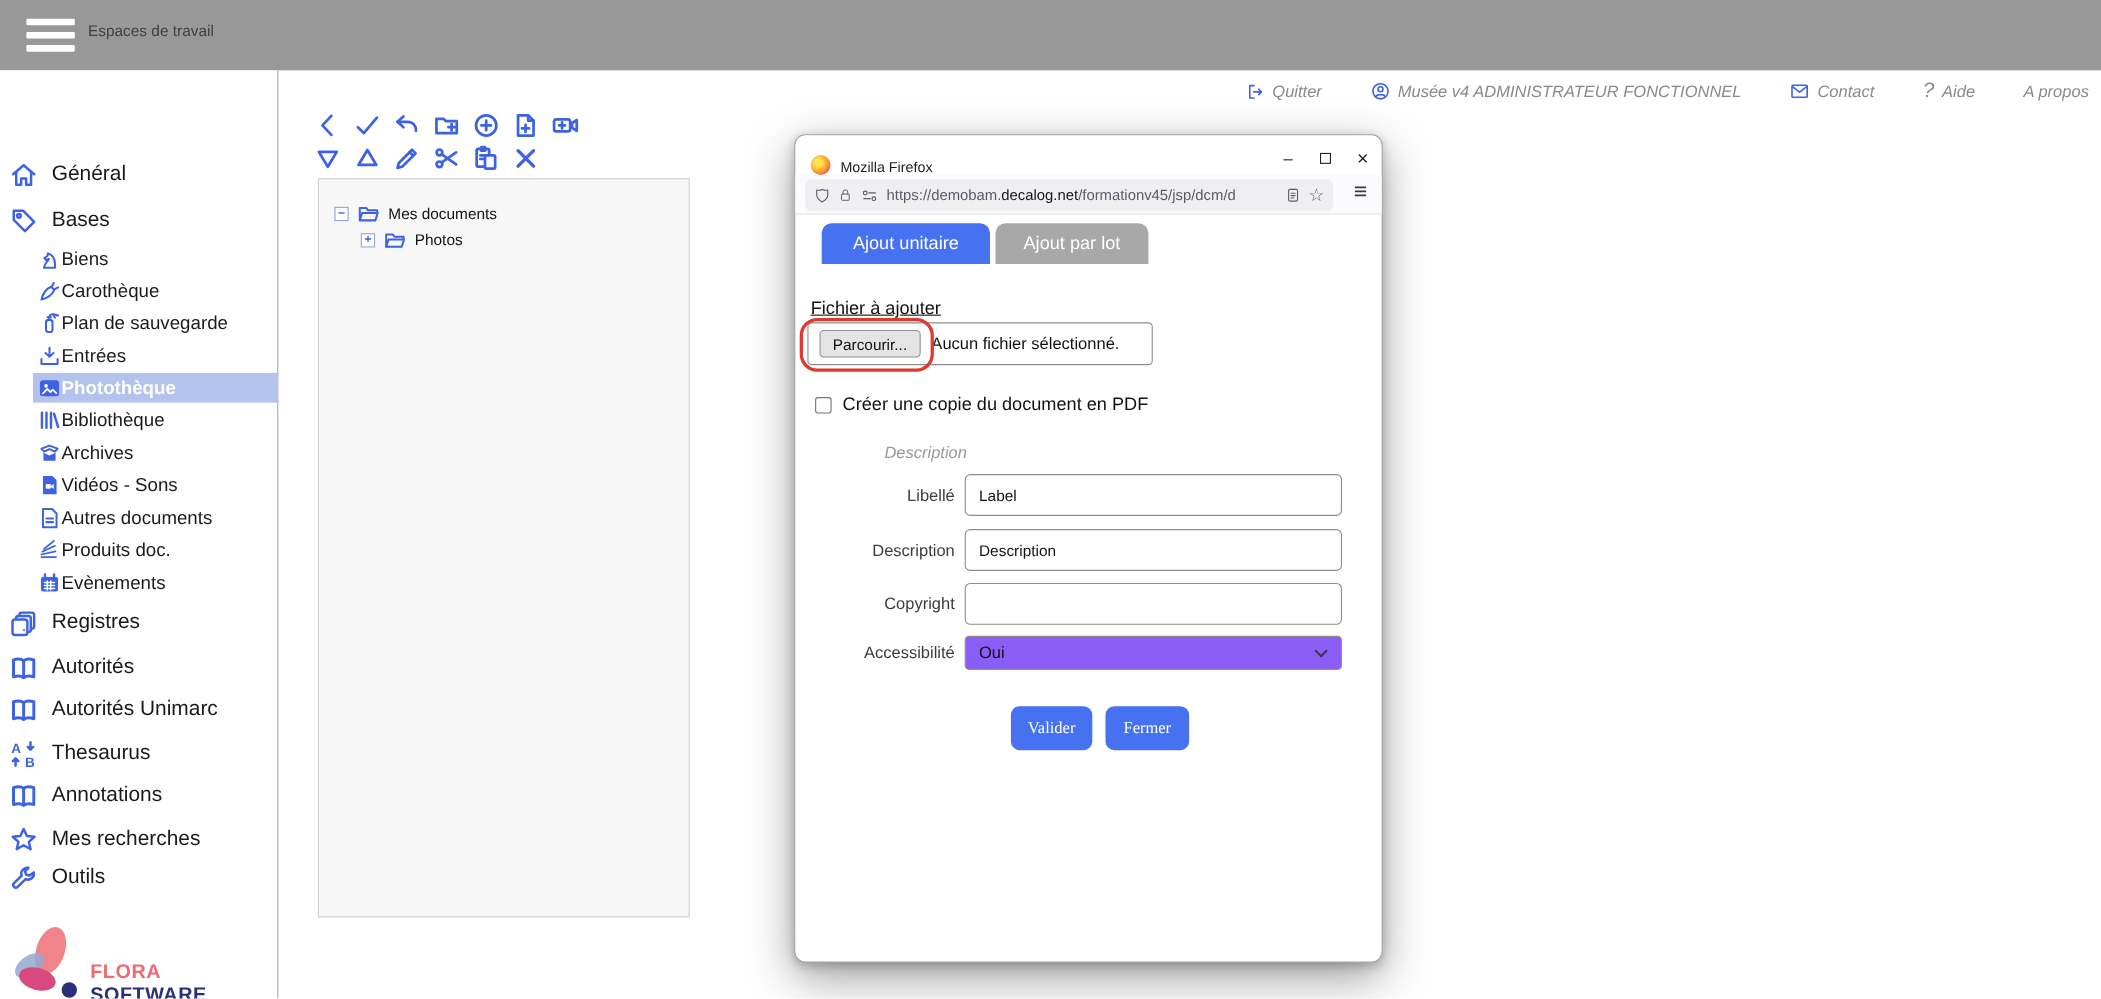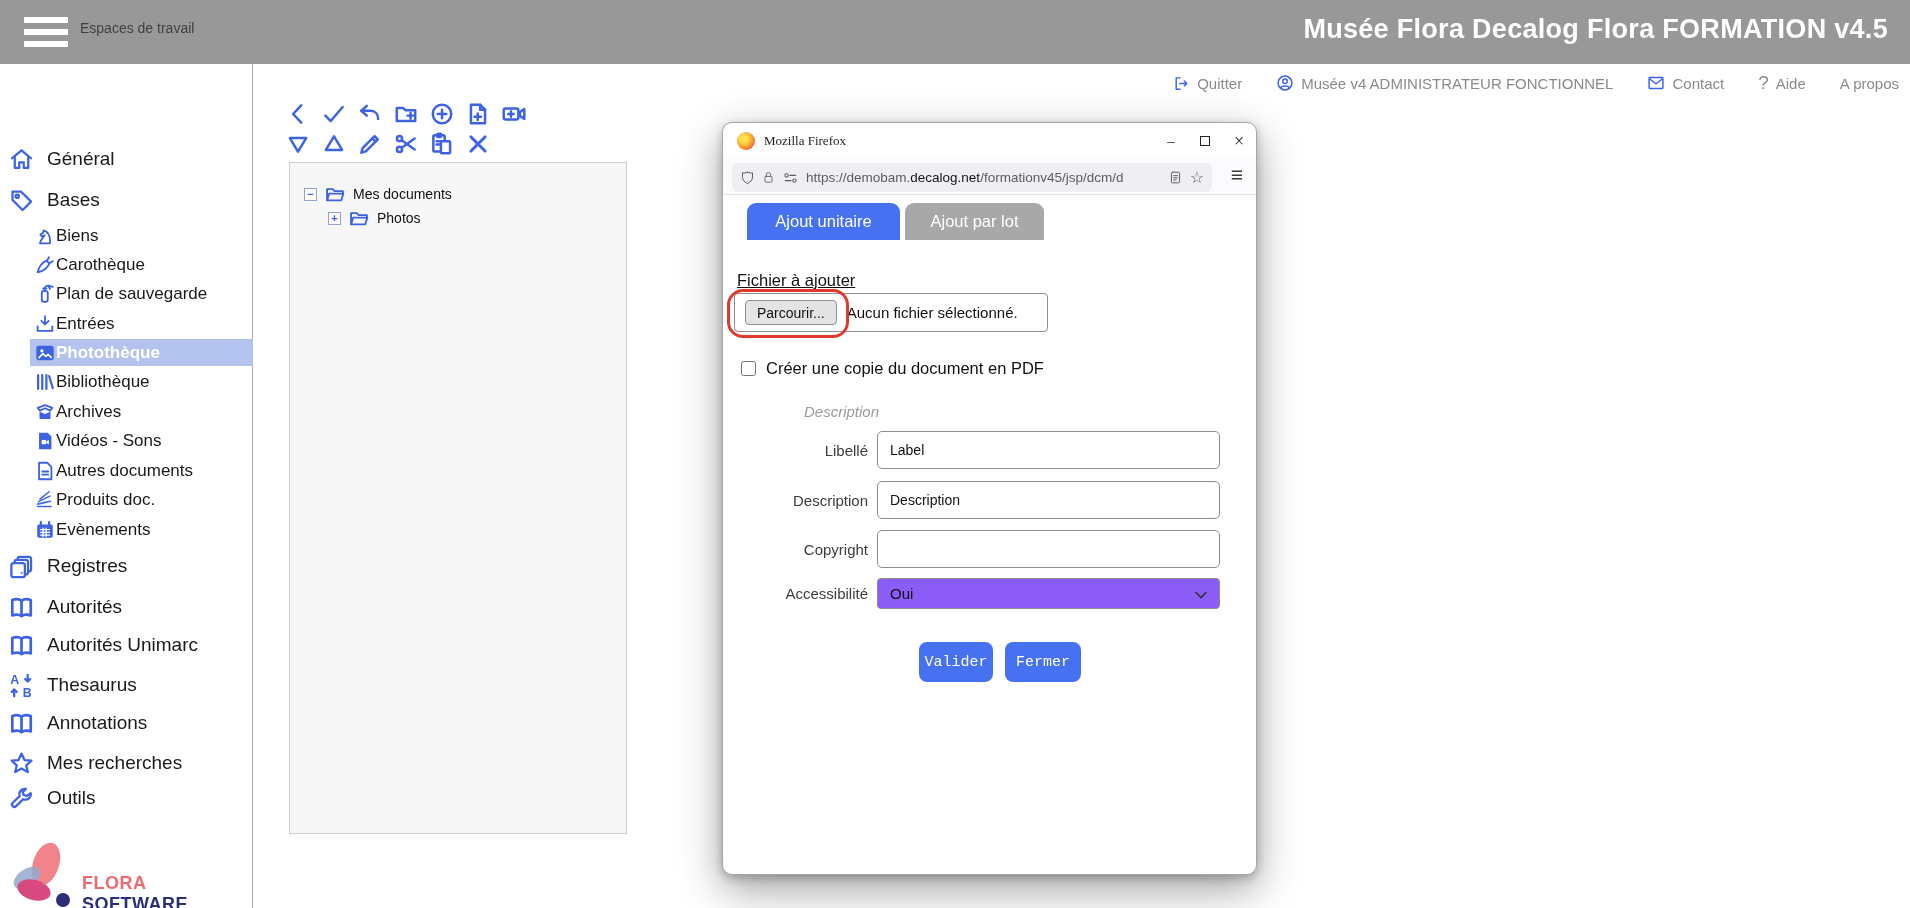--- a/index.html
+++ b/index.html
@@ -8,21 +8,21 @@
   .app { position:relative; width:1910px; height:908px; background:#fff; overflow:hidden; }
 
   
   .hdr { position:absolute; left:0; top:0; width:1910px; height:64px; background:#989898; }
   .burger { position:absolute; left:24px; top:17px; width:44px; height:30px; cursor:pointer; }
   .burger span { display:block; height:6px; background:#fff; border-radius:1px; margin-bottom:6px; }
   .ws-label { position:absolute; left:80px; top:20px; color:#404040; font-size:14px; }
   .hdr-title { position:absolute; right:22px; top:14px; color:#fff; font-size:27px; font-weight:bold; letter-spacing:.3px; }
 
   
-  .toplinks { position:absolute; top:72px; right:11px; display:flex; align-items:center; gap:34px; color:#8a8a8a; font-size:15px; }
+  .toplinks { position:absolute; top:72px; right:11px; display:flex; align-items:center; gap:44px; color:#8a8a8a; font-size:15px;font-style:italic; }
   .tl { display:flex; align-items:center; gap:7px; cursor:pointer; white-space:nowrap; }
   .tl svg { display:block; }
   .qmark { font-size:19px; color:#8a8a8a; }
 
   
   .sidebar { position:absolute; left:0; top:64px; width:253px; height:844px; background:#fff; border-right:1px solid #a9a9a9; }
   .nav-item { position:absolute; display:flex; align-items:center; cursor:pointer; }
   .lv1 { left:8px; width:240px; height:30px; gap:12px; font-size:19px; }
   .lv2 { left:30px; width:223px; height:27px; gap:0; font-size:17px; padding-left:4px; }
   .lv2.selected { background:#b4c3ee; color:#fff; font-weight:bold; }
@@ -47,21 +47,21 @@
   .tbtn svg .whf { fill:#fff; }
 
   
   .tree { position:absolute; left:289px; top:162px; width:338px; height:672px; background:#f7f7f7; border:1px solid #cfcfcf; }
   .trowi { position:absolute; display:flex; align-items:center; gap:8px; height:22px; font-size:14px; cursor:default; }
   .expander { width:13px; height:13px; border:1px solid #96a3ce; background:#fdfdfd; color:#3d63e3; font-size:11px; line-height:11px; text-align:center; font-weight:bold; cursor:pointer; }
   .treelabel { color:#111; cursor:pointer; }
 
   
   .popup { position:absolute; left:722px; top:122px; width:535px; height:753px; background:#fff; border:1px solid #a5a5a5; border-radius:10px; box-shadow:0 14px 42px rgba(0,0,0,.38), 0 3px 10px rgba(0,0,0,.22); }
-  .titlebar { position:absolute; left:0; top:0; right:0; height:36px; display:flex; align-items:center; padding:0 0 0 14px;font-family:Liberation Serif, serif; }
+  .titlebar { position:absolute; left:0; top:0; right:0; height:36px; display:flex; align-items:flex-end; padding:0 0 0 14px; }
   .fxlogo { width:18px; height:18px; border-radius:50%; background:radial-gradient(circle at 38% 38%, #ffe14d 0 22%, #ff9a2a 55%, #e33061 90%, #722291 100%); margin-right:9px; }
   .wtitle { font-size:13px; color:#1d1d1d; }
   .wctrls { margin-left:auto; display:flex; }
   .wc { width:34px; height:30px; display:flex; align-items:center; justify-content:center; color:#222; font-size:15px; cursor:pointer; }
   .wc .maxsq { width:10px; height:10px; border:1.4px solid #222; }
   .urlrow { position:absolute; left:0; top:36px; right:0; height:36px; background:#fbfbfd; border-bottom:1px solid #e4e4e6; border-radius:0; display:flex; align-items:center; }
   .locbar { position:absolute; left:9px; top:4px; width:480px; height:29px; background:#efeff2; border-radius:6px; display:flex; align-items:center; padding:0 8px; gap:7px; overflow:hidden; }
   .locbar svg { flex:0 0 auto; display:block; stroke:#5b5b66; fill:none; stroke-width:1.6; stroke-linecap:round; stroke-linejoin:round; }
   .urltext { font-size:13.5px; color:#5b5b66; white-space:nowrap; overflow:hidden; flex:1 1 auto; }
   .urltext .dom { color:#15141a; font-weight:normal; }
@@ -81,35 +81,34 @@
   .pdfrow { position:absolute; left:18px; top:236px; display:flex; align-items:center; gap:10px; }
   .pdfrow input { width:15px; height:15px; accent-color:#4671f0; cursor:pointer; }
   .pdfrow label { font-size:16.5px; color:#111; cursor:pointer; }
 
   .desc-hd { position:absolute; left:81px; top:280px; font-size:15px; font-style:italic; color:#9a9a9a; }
   .frow { position:absolute; left:0; width:520px; display:flex; align-items:center; }
   .flabel { width:154px; text-align:right; font-size:15px; color:#3c3c3c; padding-right:9px; }
   .finput { width:343px; height:38px; border:1px solid #8d8d8d; border-radius:5px; font-size:14px; padding:0 12px; color:#111; font-family:"Liberation Sans",sans-serif; background:#fff; }
   .fselect { width:343px; height:31px; border:1px solid #8d8d8d; border-radius:4px; background:#8b5cf6; display:flex; align-items:center; padding:0 12px; font-size:15px; color:#111; cursor:pointer; }
   .fselect .chev { margin-left:auto; }
-  .btn { position:absolute; height:40px; border:none; border-radius:8px; background:#4671f0; color:#fff; font-size:15px; font-family:Liberation Mono, monospace; cursor:pointer; }
+  .btn { position:absolute; height:40px; border:none; border-radius:8px; background:#4671f0; color:#fff; font-size:15px; font-family:Liberation Serif, serif; cursor:pointer; }
 </style>
 </head>
 <body>
 
 <div class="app">
 
   <div class="hdr">
     <div class="burger">
         <span></span>
         <span></span>
         <span></span>
       </div>
     <div class="ws-label">Espaces de travail</div>
-    <div class="hdr-title">Musée Flora Decalog Flora FORMATION v4.5</div>
   </div>
 
   <div class="toplinks">
     <div class="tl">
       <span class="icn">
           <svg width="17" height="17" viewBox="0 0 24 24" fill="none" stroke="#8a8a8a" stroke-width="2" stroke-linecap="round" stroke-linejoin="round">
             <path d="M10 4 H4.5 v16 H10"></path>
             <path d="M9.5 12 h10 M16 8.5 l3.5 3.5 -3.5 3.5"></path>
           </svg>
         </span>

